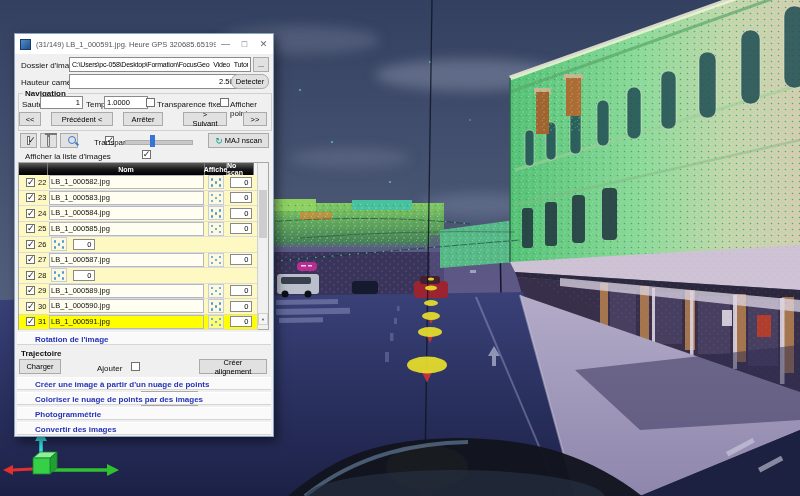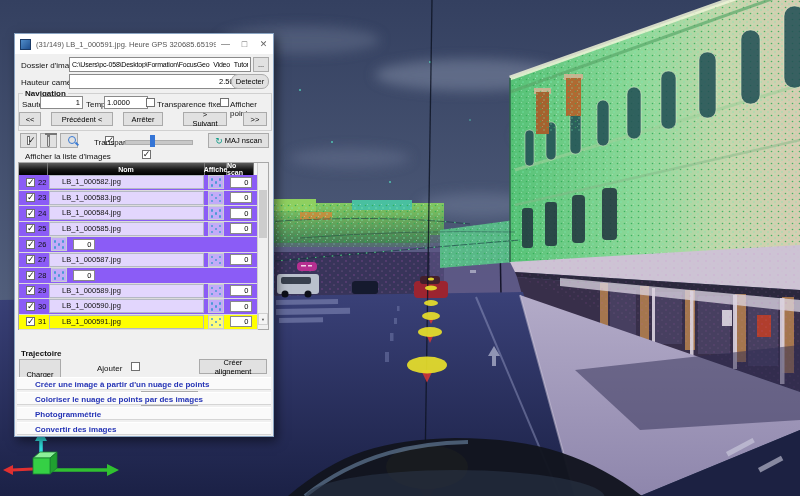--- a/index.html
+++ b/index.html
@@ -30,33 +30,33 @@
       border:1px solid #d0d0d0;}
   #navbox legend{font-weight:bold;font-size:8px;margin-left:4px;padding:0 2px;}
 
   
   .secbar{position:absolute;left:2px;width:254px;height:13px;background:#fafafa;
           border-top:1px solid #fff;border-bottom:1px solid #d5d5d5;
           color:#2433b5;font-weight:bold;font-size:8px;line-height:13px;padding-left:18px;
           box-sizing:border-box;}
 
   
-  #imgtable{position:absolute;left:3px;top:128px;width:251px;height:168px;background:#8b5cf6;
+  #imgtable{position:absolute;left:3px;top:128px;width:251px;height:168px;background:#fef9c3;
             border:1px solid #a8a8a8;box-sizing:border-box;}
   #thead{display:flex;height:12px;background:linear-gradient(180deg,#5c5c5c,#161616 55%,#000);
          color:#fff;font-weight:bold;font-size:7px;}
   #thead .hc{border-right:1px solid #777;display:flex;align-items:center;justify-content:center;
              box-sizing:border-box;height:12px;}
   .tr{display:flex;height:15.5px;align-items:center;border-bottom:1px solid #dcdcdc;box-sizing:border-box;}
   .tr.selected{background:#ffff00;}
   .tr .c1{width:29px;display:flex;align-items:center;padding-left:4px;box-sizing:border-box;}
   .tr .c1 span{margin-left:3px;font-size:7.5px;}
   .tr .c2{width:157px;box-sizing:border-box;padding:0 1px;}
   .namebox{height:12px;border:1px solid #b4b8c4;background:rgba(255,255,255,.75);
-           font-size:7.5px;line-height:12px;padding-left:12px;overflow:hidden;}
+           font-size:7.5px;line-height:12px;padding-left:1px;overflow:hidden;}
   .tr.selected .namebox{background:rgba(255,255,0,.4);}
   .tr .c3{width:22px;display:flex;justify-content:center;}
   .targetbox{width:14px;height:12px;border:1px solid #c8ccd4;display:flex;align-items:center;
              justify-content:center;background:rgba(250,250,250,.5);}
   .tdot{width:2.5px;height:2.5px;border-radius:50%;background:#4a9ad4;
         box-shadow:-4px -3px 0 #4a9ad4,4px -3px 0 #4a9ad4,-4px 3px 0 #4a9ad4,4px 3px 0 #4a9ad4;}
   .tr .c4{width:27px;display:flex;justify-content:center;}
   .noscan{width:22px;height:11px;border:1px solid #8a8a8a;background:#fff;font-size:7.5px;
           text-align:right;padding:0 2px;box-sizing:border-box;font-family:"Liberation Sans",sans-serif;}
   #vscroll{position:absolute;right:0;top:0;width:10px;height:166px;background:#f0f0f0;border-left:1px solid #d0d0d0;}
@@ -538,23 +538,24 @@
               <input class="noscan" value="0" style="">
             </div>
   </div>
         </div>
     <div id="vscroll">
       <div id="sthumb"></div>
       <div class="sbtn" style="top:150px;line-height:12px;">▼</div>
     </div>
   </div>
 
+  <div class="secbar" style="top:298px;">Rotation de l'image</div>
 
   <div class="abs lbl" style="left:6px;top:315px;font-weight:bold;">Trajectoire</div>
-  <button class="abs btn" style="left:4px;top:325px;width:42px;height:31px;">Charger</button>
+  <button class="abs btn" style="left:4px;top:325px;width:42px;height:15px;">Charger</button>
   <span class="cb abs" style="left:71px;top:328px;"></span>
   <div class="abs lbl" style="left:82px;top:330px;">Ajouter</div>
   <button class="abs btn" style="left:126px;top:337px;width:57px;height:15px;margin-top:20px;">Exporter</button>
   <button class="abs btn" style="left:184px;top:325px;width:68px;height:15px;">Créer alignement</button>
 
   <div class="secbar" style="top:343px;">Créer une image à partir d'un nuage de points</div>
   <div class="secbar" style="top:358px;">Coloriser le nuage de points par des images</div>
   <div class="secbar" style="top:373px;">Photogrammétrie</div>
   <div class="secbar" style="top:388px;">Convertir des images</div>
 </div>

